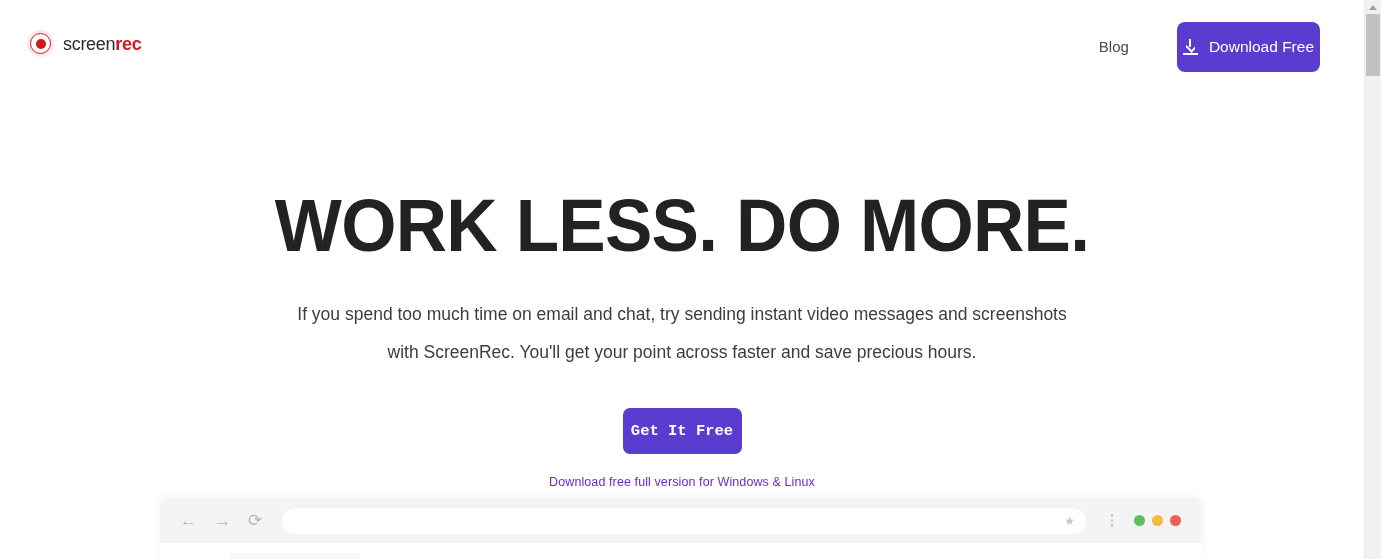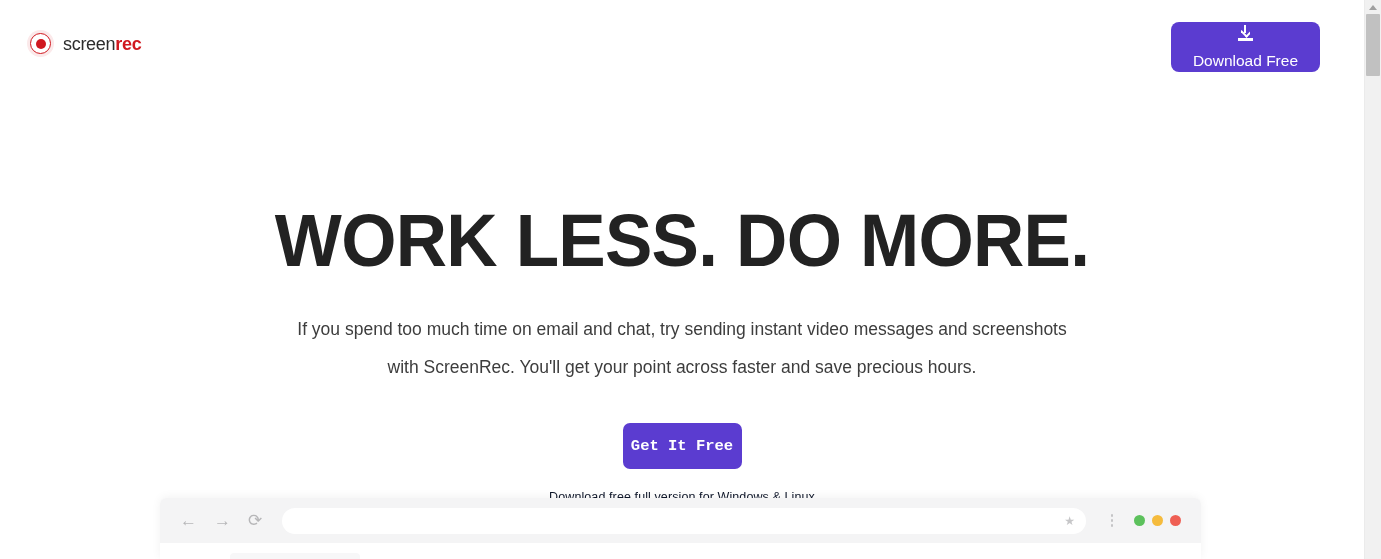--- a/index.html
+++ b/index.html
@@ -132,30 +132,29 @@
     transform: rotate(45deg);
   }
 
   .btn-download {
     margin-left: 24px;
     background: #5b3cd0;
     color: #ffffff;
     border: none;
     border-radius: 8px;
     height: 50px;
-    padding: 0 22px;
+    padding: 0 6px;
     font-size: 15.5px;
     font-family: "Liberation Sans", sans-serif;
     display: flex;
     align-items: center;
     justify-content: center;
     gap: 11px;
     cursor: pointer;
     white-space: nowrap;
-    flex-direction: column;
   }
 
   .icon-download {
     width: 15px;
     height: 16px;
     position: relative;
     flex: 0 0 auto;
   }
   .icon-download::before {
     content: "";
@@ -191,21 +190,21 @@
     width: 7px;
     height: 7px;
     border-left: 2.2px solid #ffffff;
     border-bottom: 2.2px solid #ffffff;
     transform: rotate(-45deg);
   }
 
   
   .hero {
     position: absolute;
-    top: 109px;
+    top: 94px;
     left: 0;
     width: 1364px;
     text-align: center;
   }
 
   .hero-title {
     margin-top: 95px;
     font-size: 74px;
     line-height: 1;
     font-weight: 700;
@@ -237,21 +236,21 @@
     height: 46px;
     font-size: 15.5px;
     font-weight: 700;
     font-family: Liberation Mono, monospace;
     cursor: pointer;
   }
 
   .cta-note {
     margin-top: 21px;
     font-size: 12.5px;
-    color: #0f172a;
+    color: #6d28d9;
     letter-spacing: 0.1px;
   }
 
   
   .browser-mock {
     position: absolute;
     left: 160px;
     top: 498px;
     width: 1041px;
     height: 61px;
@@ -398,20 +397,23 @@
   <header class="site-header">
 
     <a class="logo" href="#">
       <span class="logo-mark"></span>
       <span class="logo-text">
         <span class="part-one">screen</span><span class="part-two">rec</span>
       </span>
     </a>
 
     <nav class="main-nav">
+      <a class="nav-link" href="#">
+        <span>Blog</span>
+      </a>
       <button class="btn-download">
         <span class="icon-download">
             <span class="arrowhead"></span>
           </span>
         <span>Download Free</span>
       </button>
     </nav>
 
   </header>
 

